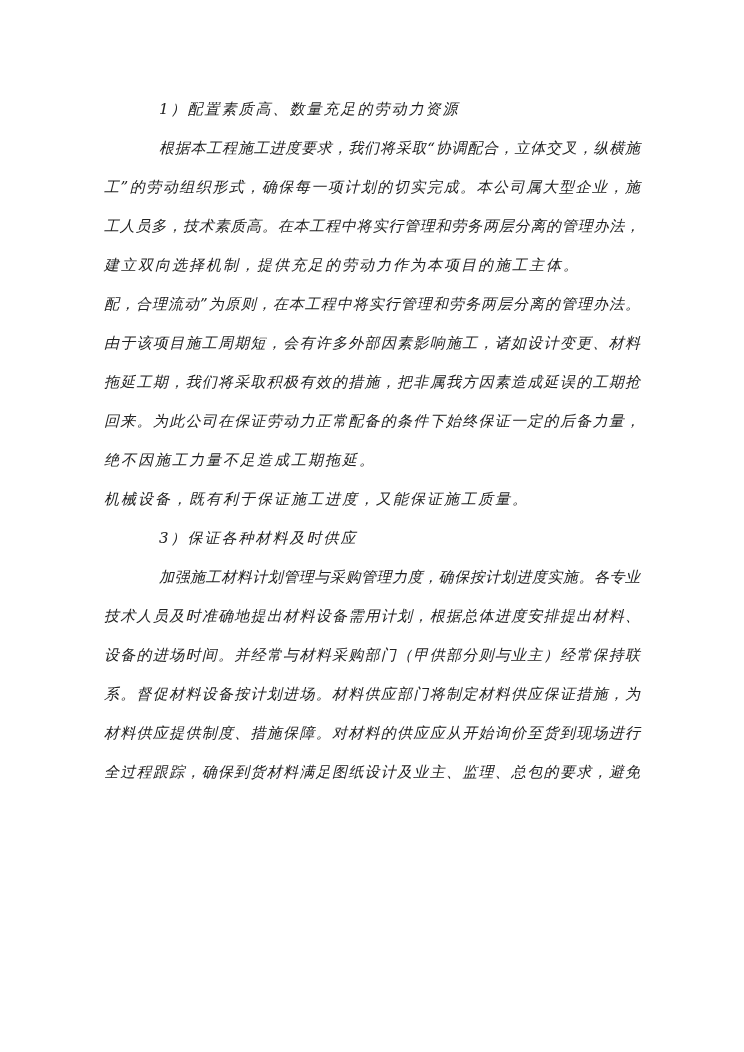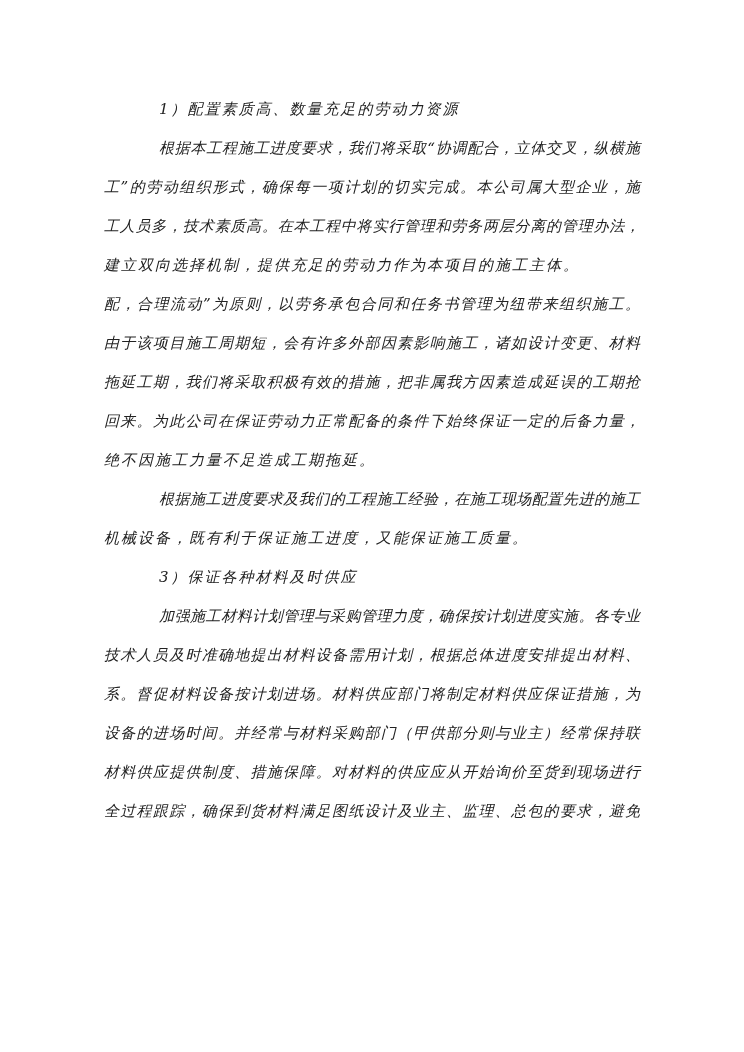--- a/index.html
+++ b/index.html
@@ -46,28 +46,27 @@
 </head>
 <body>
 
 <div class="page">
   <div class="doc-body" id="doc-body" style="color: rgb(34, 34, 34);">
       <div class="line indent">1）配置素质高、数量充足的劳动力资源</div>
       <div class="line indent fill">根据本工程施工进度要求，我们将采取“协调配合，立体交叉，纵横施</div>
       <div class="line fill">工”的劳动组织形式，确保每一项计划的切实完成。本公司属大型企业，施</div>
       <div class="line fill">工人员多，技术素质高。在本工程中将实行管理和劳务两层分离的管理办法，</div>
       <div class="line">建立双向选择机制，提供充足的劳动力作为本项目的施工主体。</div>
-      <div class="line fill">配，合理流动”为原则，以劳务承包合同和任务书管理为纽带来组织施工。</div>
+      <div class="line fill">配，合理流动”为原则，在本工程中将实行管理和劳务两层分离的管理办法。</div>
       <div class="line fill">由于该项目施工周期短，会有许多外部因素影响施工，诸如设计变更、材料</div>
       <div class="line fill">拖延工期，我们将采取积极有效的措施，把非属我方因素造成延误的工期抢</div>
       <div class="line fill">回来。为此公司在保证劳动力正常配备的条件下始终保证一定的后备力量，</div>
       <div class="line">绝不因施工力量不足造成工期拖延。</div>
-      <div class="line indent fill">根据施工进度要求及我们的工程施工经验，在施工现场配置先进的施工</div>
       <div class="line">机械设备，既有利于保证施工进度，又能保证施工质量。</div>
       <div class="line indent">3）保证各种材料及时供应</div>
       <div class="line indent fill">加强施工材料计划管理与采购管理力度，确保按计划进度实施。各专业</div>
       <div class="line fill">技术人员及时准确地提出材料设备需用计划，根据总体进度安排提出材料、</div>
+      <div class="line fill">设备的进场时间。并经常与材料采购部门（甲供部分则与业主）经常保持联</div>
       <div class="line fill">系。督促材料设备按计划进场。材料供应部门将制定材料供应保证措施，为</div>
-      <div class="line fill">设备的进场时间。并经常与材料采购部门（甲供部分则与业主）经常保持联</div>
       <div class="line fill">材料供应提供制度、措施保障。对材料的供应应从开始询价至货到现场进行</div>
       <div class="line fill">全过程跟踪，确保到货材料满足图纸设计及业主、监理、总包的要求，避免</div>
     </div>
 </div>
 
 </body></html>

